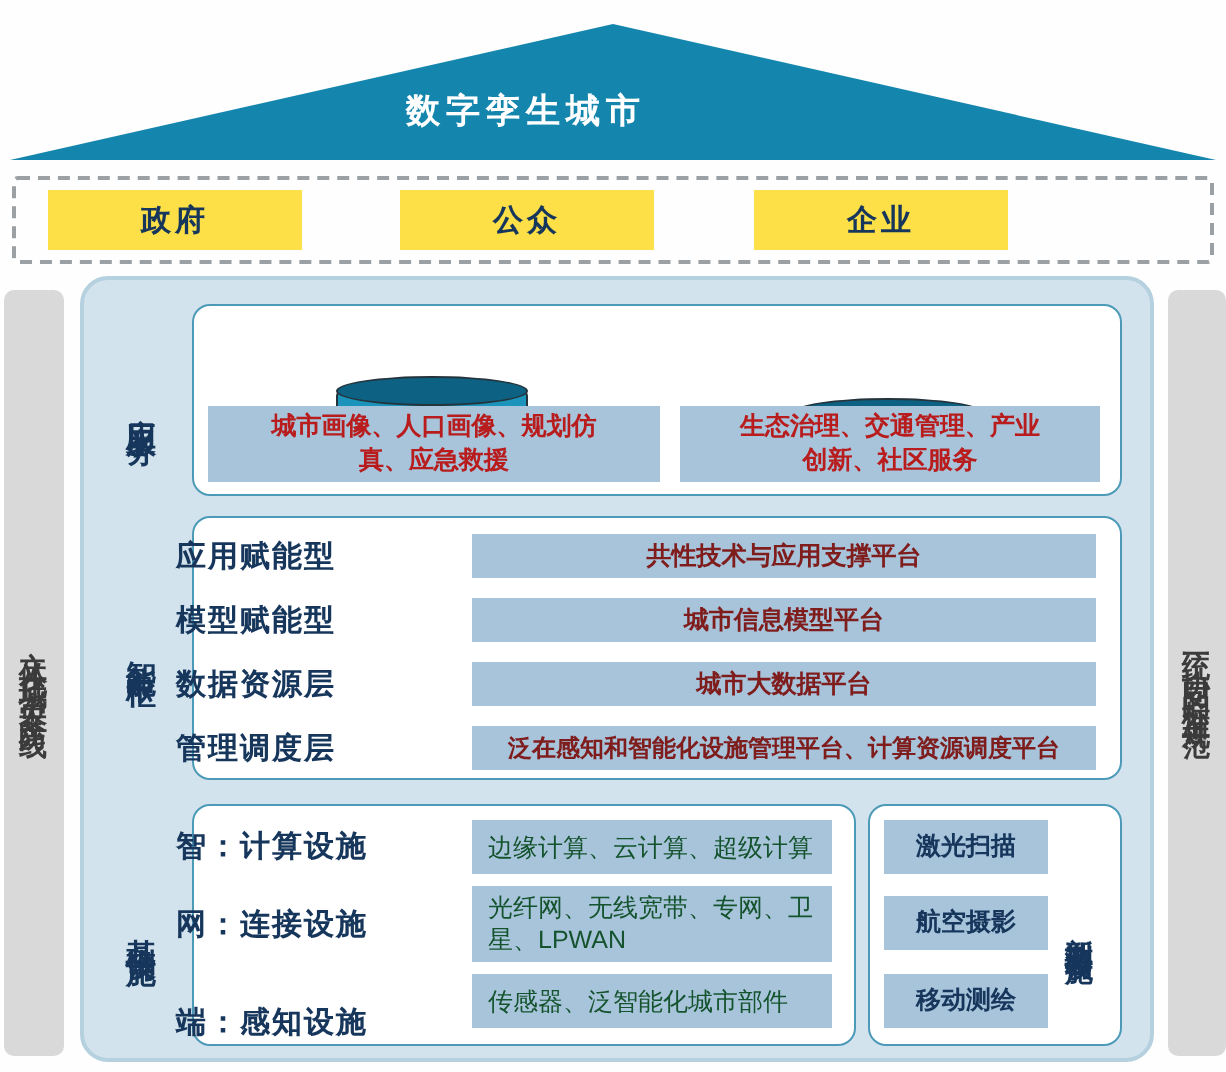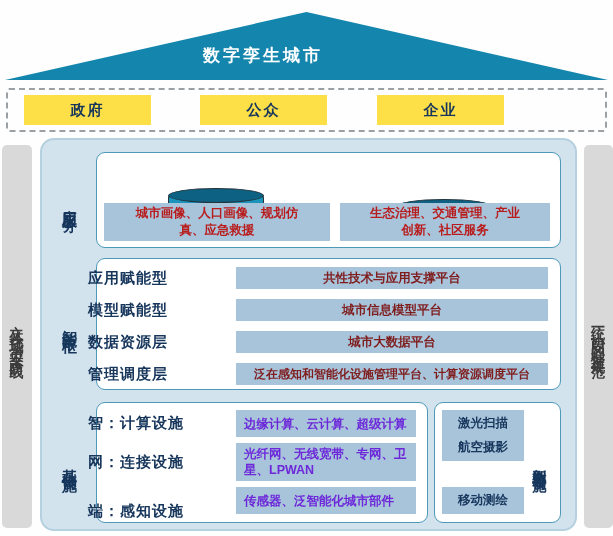--- a/index.html
+++ b/index.html
@@ -85,21 +85,21 @@
   .bar{
     left:236px;width:312px;background:#a7c4db;
     display:flex;align-items:center;justify-content:center;
     font-size:12.5px;font-weight:bold;color:#7f1d1d;text-align:center;
     box-sizing:border-box;
   }
   
   .infra-box{
     left:236px;width:180px;background:#a7c4db;
     display:flex;align-items:center;
-    font-size:12.5px;font-weight:bold;color:#6d28d9;line-height:16px;
+    font-size:12.5px;font-weight:normal;color:#14532d;line-height:16px;
     padding:0 8px;box-sizing:border-box;
   }
   .survey-box{
     left:442px;width:82px;height:27px;background:#a7c4db;
     display:flex;align-items:center;justify-content:center;
     font-size:12.5px;font-weight:bold;color:#17365c;
   }
   .survey-label{
     left:527px;top:408px;width:26px;height:110px;
     display:flex;align-items:center;justify-content:center;
@@ -174,18 +174,18 @@
 
 <div class="abs row-label" style="top:443px;height:38px;">网：连接设施</div>
 <div class="abs infra-box" style="top:443px;height:38px;">光纤网、无线宽带、专网、卫星、LPWAN</div>
 
 <div class="abs row-label" style="top:487px;height:27px;margin-top:11px;">端：感知设施</div>
 <div class="abs infra-box" style="top:487px;height:27px;">传感器、泛智能化城市部件</div>
 
 <div class="abs panel" style="left:434px;top:402px;width:127px;height:121px;"></div>
 
 <div class="abs survey-box" style="top:410px;">激光扫描</div>
-<div class="abs survey-box" style="top:434px;">航空摄影</div>
+<div class="abs survey-box" style="top:448px;">航空摄影</div>
 <div class="abs survey-box" style="top:487px;">移动测绘</div>
 
 <div class="abs survey-label">
   <span>新型测绘设施</span>
 </div>
 
 </body></html>

